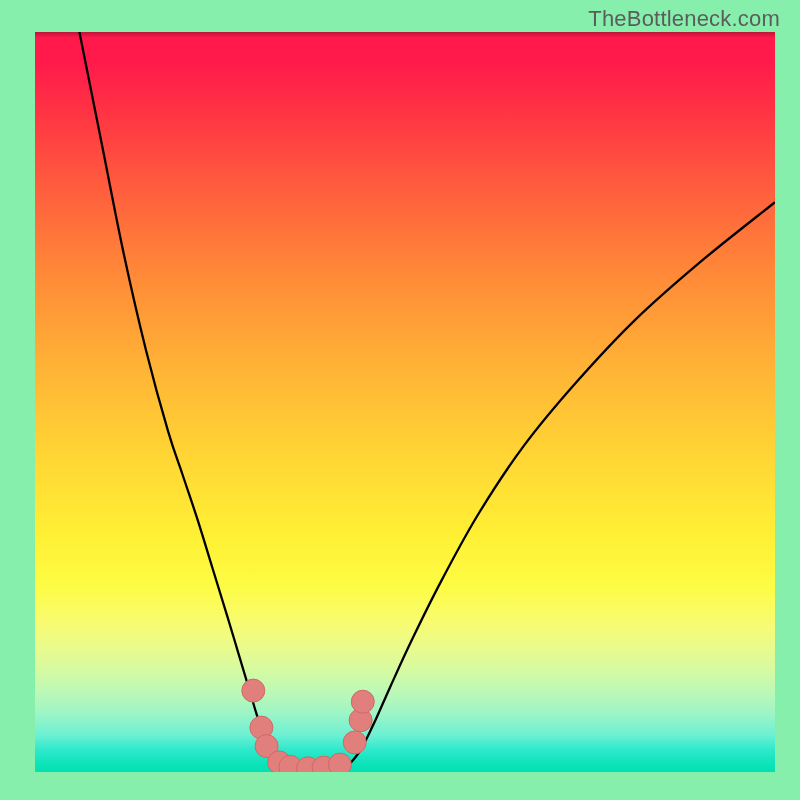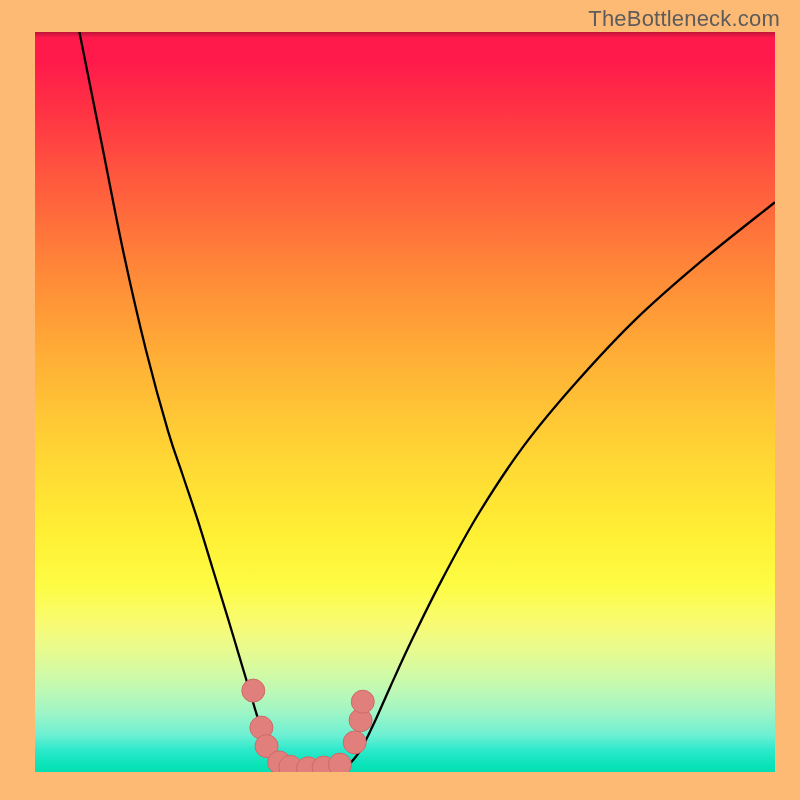--- a/index.html
+++ b/index.html
@@ -10,21 +10,21 @@
     background: #000;
     overflow: hidden;
     font-family: Arial, Helvetica, sans-serif;
   }
   .frame {
     position: absolute;
     left: 0;
     top: 0;
     width: 800px;
     height: 800px;
-    background: #fdba74;
+    background: #86efac;
   }
   .plot-area {
     position: absolute;
     left: 35px;
     top: 32px;
     width: 740px;
     height: 740px;
     overflow: hidden;
   }
   .gradient {

